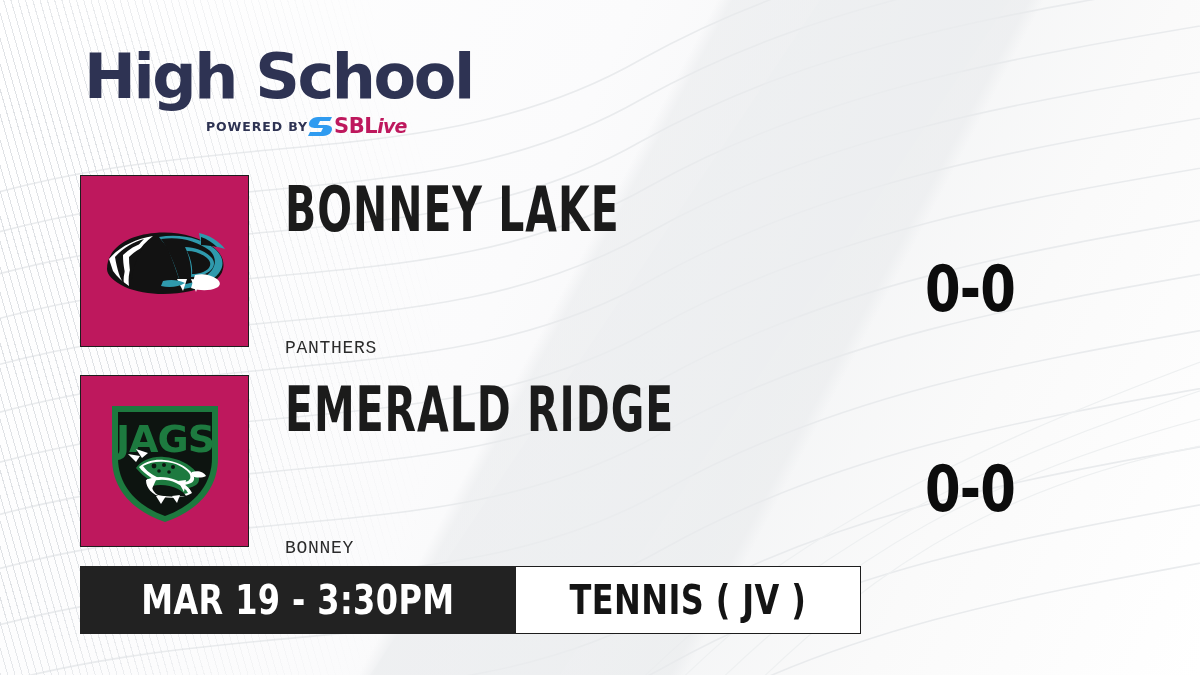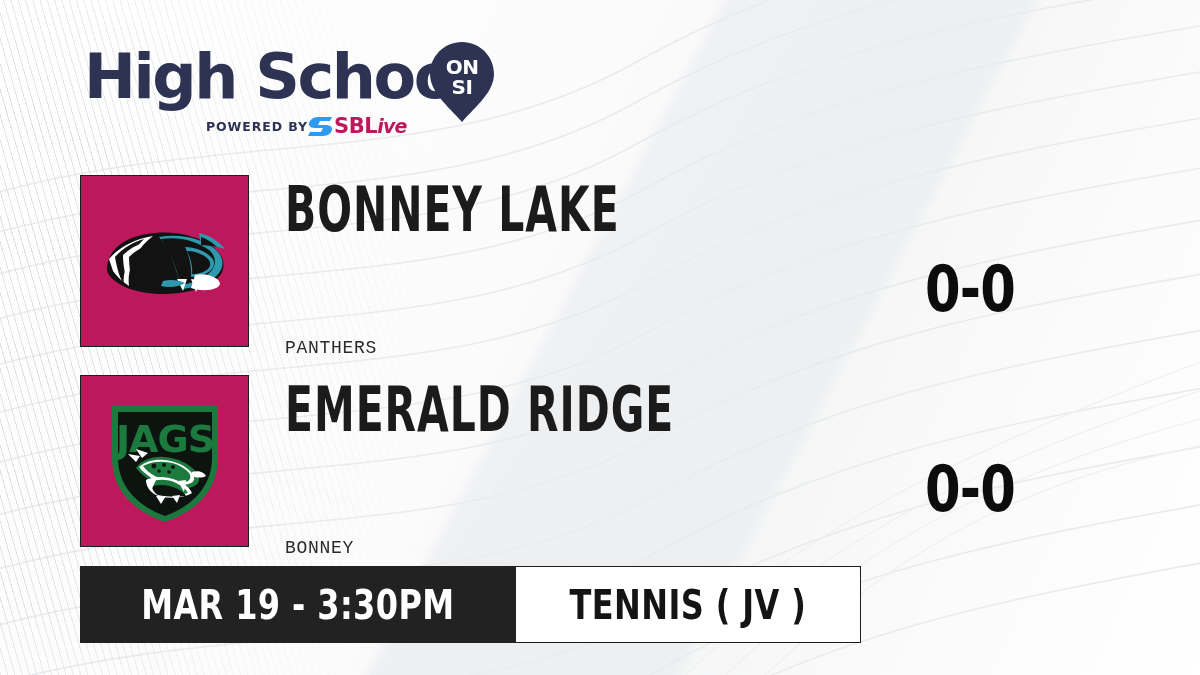--- a/index.html
+++ b/index.html
@@ -173,21 +173,21 @@
     transform: scaleX(0.80);
     transform-origin: center top;
     letter-spacing: -1px;
   }
 
   
   .banner {
     position: absolute;
     left: 80px;
     top: 566px;
-    height: 77px;
+    height: 68px;
     display: flex;
     align-items: stretch;
   }
   .banner-date {
     background: #222222;
     display: flex;
     align-items: center;
     justify-content: center;
     padding: 0 22px;
     min-width: 310px;
@@ -260,27 +260,20 @@
         <path d="M820,0 L1010,0 L560,675 L370,675 Z" opacity="0.5"></path>
       </g>
     </svg>
   </div>
   <div class="bg-layer bg-diagonal-band"></div>
   <div class="bg-layer bg-fine-left"></div>
 
   <div class="brand">
     <div class="brand-wordmark">High School</div>
 
-    <div class="brand-pin">
-      <svg width="72" height="84" viewBox="0 0 72 84" xmlns="http://www.w3.org/2000/svg" aria-hidden="true">
-        <path d="M36,2 C18.3,2 4,16.3 4,34 C4,52 22,66 36,82 C50,66 68,52 68,34 C68,16.3 53.7,2 36,2 Z" fill="#2e3353"></path>
-        <text x="36" y="34" text-anchor="middle" font-family="DejaVu Sans, sans-serif" font-size="20" font-weight="bold" fill="#ffffff" letter-spacing="-0.5">ON</text>
-        <text x="36" y="54" text-anchor="middle" font-family="DejaVu Sans, sans-serif" font-size="20" font-weight="bold" fill="#ffffff" letter-spacing="-0.5">SI</text>
-      </svg>
-    </div>
 
     <div class="brand-powered">
       <span class="powered-label">POWERED BY</span>
       <svg class="sblive-mark" width="26" height="22" viewBox="0 0 26 22" xmlns="http://www.w3.org/2000/svg" aria-hidden="true">
         <path d="M24,2 L10,2 C4,2 1,6 1,9 C1,12 4,13 8,13 L15,13 L13,17 L2,17 L0,21 L15,21 C21,21 24,17 24,14 C24,11 21,10 17,10 L10,10 L12,6 L22,6 Z" fill="#2f9bf0"></path>
       </svg>
       <span class="sblive-word"><span>SBL</span><span class="ital">ive</span></span>
     </div>
   </div>
 

